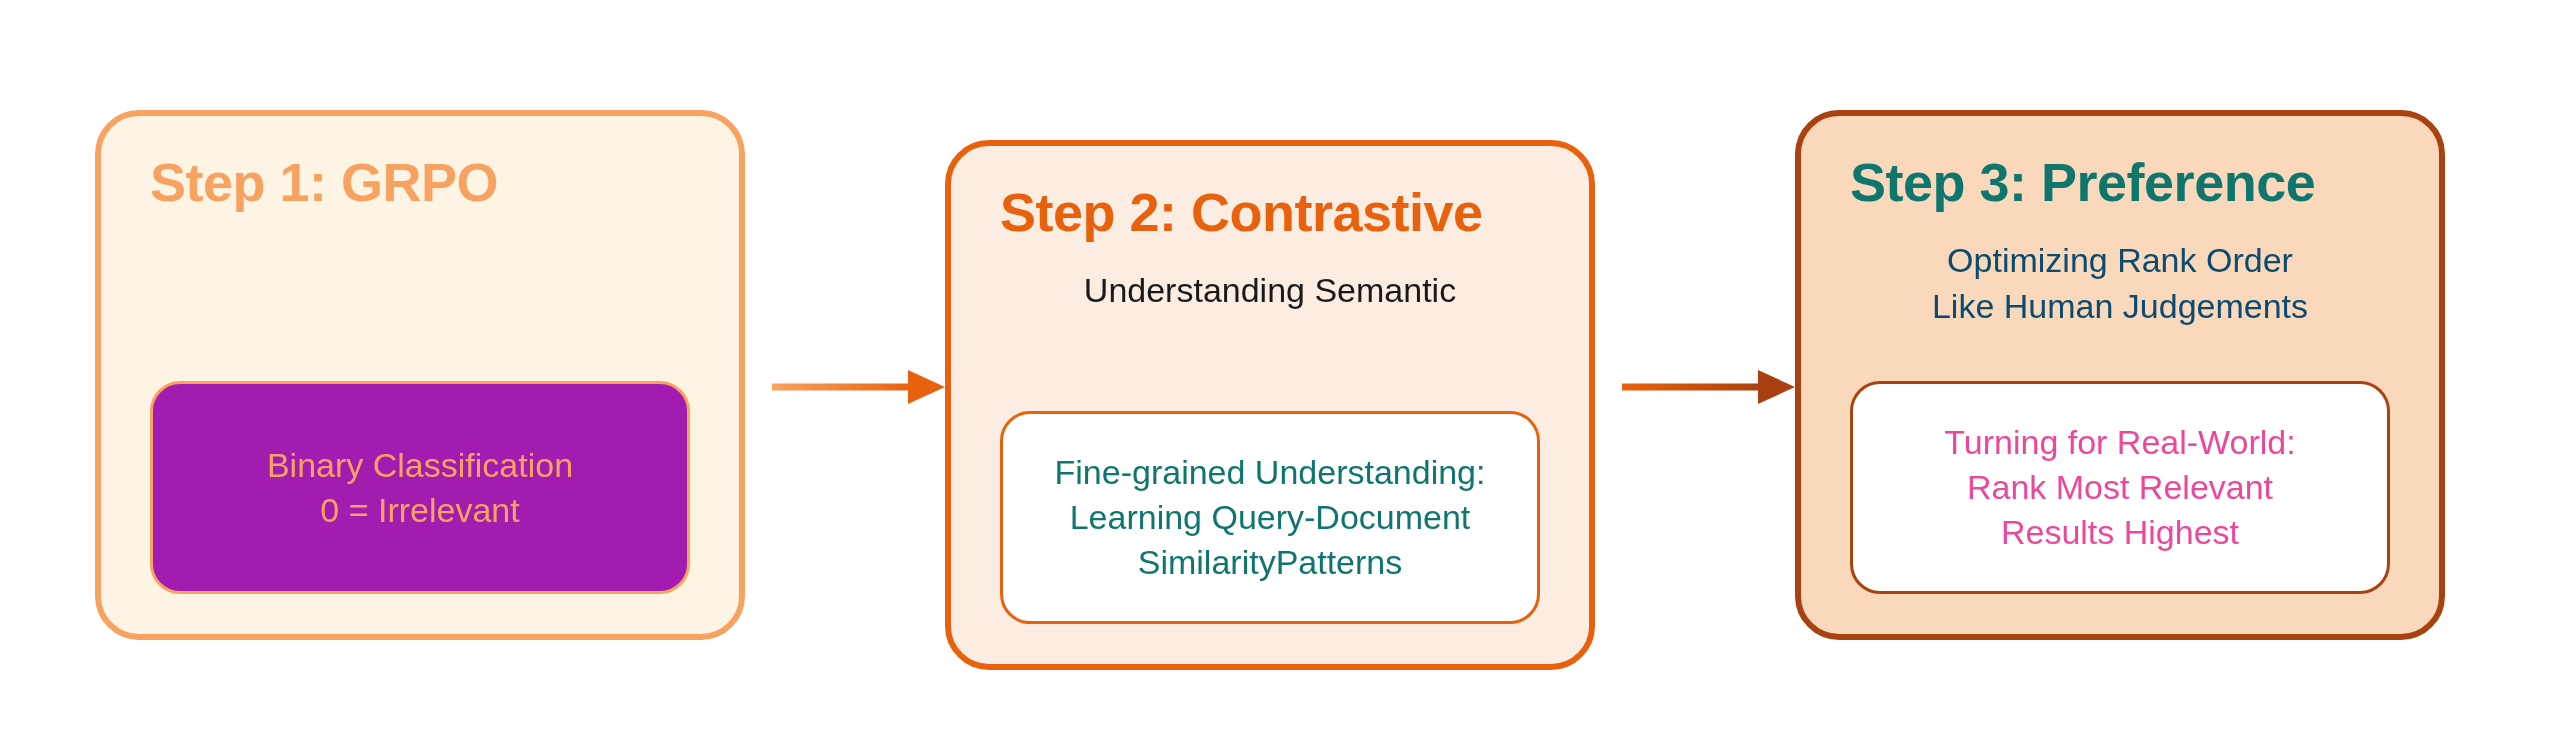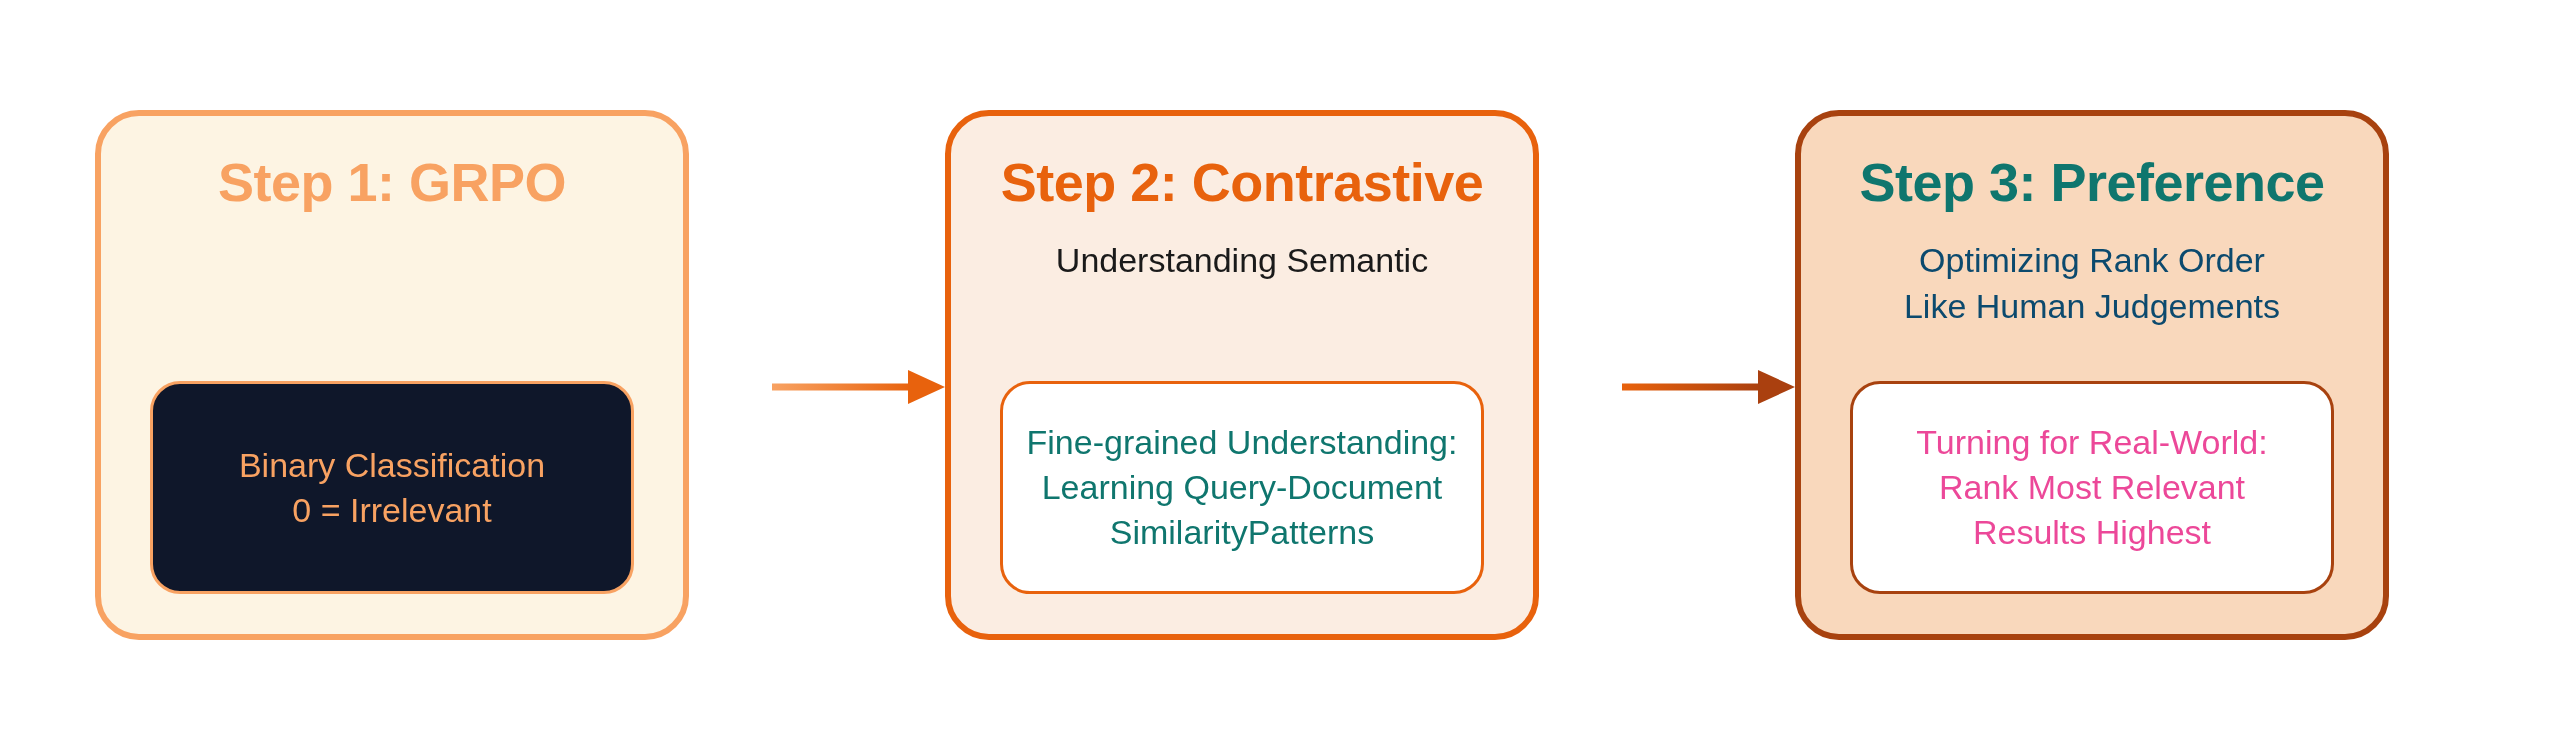--- a/index.html
+++ b/index.html
@@ -11,28 +11,27 @@
     position: relative;
     width: 2567px;
     height: 750px;
     background: #ffffff;
     font-family: "Liberation Sans", "DejaVu Sans", sans-serif;
     overflow: hidden;
   }
   .step-box {
     position: absolute;
     top: 110px;
-    width: 594px;
+    width: 650px;
     height: 530px;
     box-sizing: border-box;
     border: 6px solid;
     border-radius: 44px;
     display: flex;
     flex-direction: column;
-    align-items: center;
     padding: 34px 49px 40px 49px;
   }
   .step-box.pos-1 { left: 95px; }
   .step-box.pos-2 { left: 945px; }
   .step-box.pos-3 { left: 1795px; }
   .step-title {
     margin: 0;
     font-size: 54px;
     font-weight: 700;
     letter-spacing: -0.5px;
@@ -73,40 +72,40 @@
   .arrow.pos-2 { left: 1622px; }
   .arrow svg { display: block; width: 173px; height: 64px; }
 </style>
 </head>
 <body>
 
 <div class="canvas">
 
   <section class="step-box pos-1" style="background-color: rgb(253, 244, 227); border-color: rgb(248, 162, 98);">
     <h2 class="step-title" style="color: rgb(248, 162, 98);">Step 1: GRPO</h2>
-    <div class="detail-box" style="border-color: rgb(248, 162, 98); color: rgb(248, 162, 98); background-color: #0f172a;">
+    <div class="detail-box" style="border-color: rgb(248, 162, 98); color: rgb(248, 162, 98); background-color: #a21caf;">
       <span>Binary Classification</span>
       <span>0 = Irrelevant</span>
     </div>
   </section>
 
   <div class="arrow pos-1">
     <svg viewBox="0 0 173 64" xmlns="http://www.w3.org/2000/svg">
       <defs>
         <linearGradient id="arrow-grad-1" gradientUnits="userSpaceOnUse" x1="0" y1="32" x2="140" y2="32">
           <stop offset="0" stop-color="#F8A262"></stop>
           <stop offset="1" stop-color="#E8620D"></stop>
         </linearGradient>
       </defs>
       <line x1="0" y1="32" x2="140" y2="32" stroke="url(#arrow-grad-1)" stroke-width="7"></line>
       <polygon points="136,15 173,32 136,49" fill="#E8620D"></polygon>
     </svg>
   </div>
 
-  <section class="step-box pos-2" style="background-color: rgb(251, 237, 226); border-color: rgb(232, 98, 13);">
+  <section class="step-box pos-2" style="background-color: rgb(251, 237, 226); border-color: rgb(232, 98, 13); margin-top: 30px;">
     <h2 class="step-title" style="color: rgb(232, 98, 13);">Step 2: Contrastive</h2>
     <p class="step-subtitle" style="color: rgb(26, 26, 26);">
       <span>Understanding Semantic</span>
     </p>
     <div class="detail-box" style="border-color: rgb(232, 98, 13); color: #0f766e; background-color: rgb(255, 255, 255);">
       <span>Fine-grained Understanding:</span>
       <span>Learning Query-Document</span>
       <span>SimilarityPatterns</span>
     </div>
   </section>

